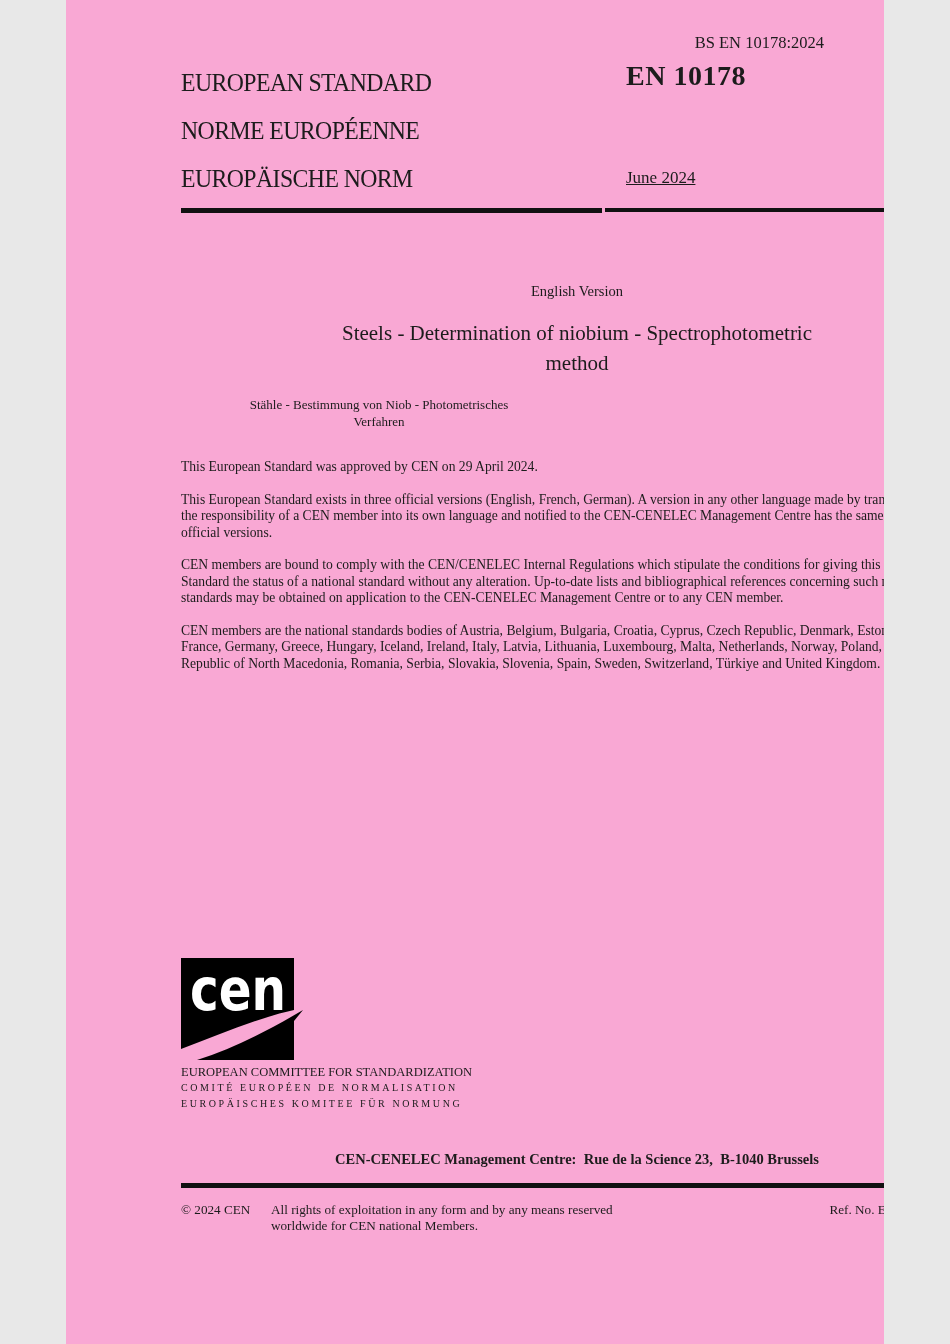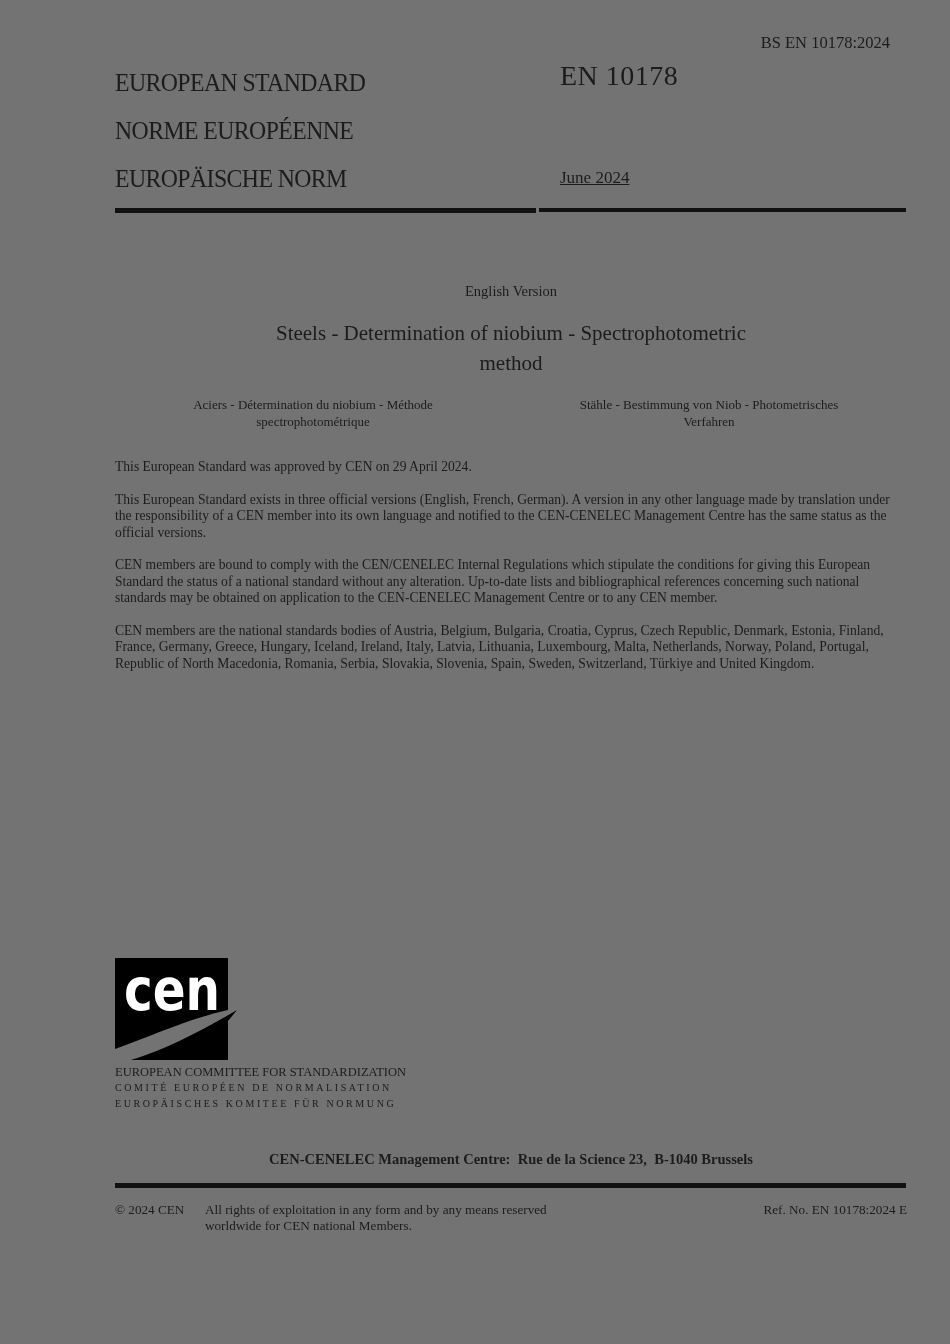--- a/index.html
+++ b/index.html
@@ -1,22 +1,22 @@
 <!DOCTYPE html>
 <html><head>
 <meta charset="utf-8">
 <style>
   * { margin: 0; padding: 0; box-sizing: border-box; }
   html, body { background: #e8e8e8; }
   .page {
     position: relative;
-    width: 950px;
+    width: 818px;
     height: 1344px;
     margin: 0 auto;
-    background: #737373;
+    background: #f9a8d4;
     color: #1c1c1c;
     font-family: "Liberation Serif", "DejaVu Serif", serif;
     overflow: hidden;
   }
   .bsi-ref {
     position: absolute;
     top: 33px;
     right: 60px;
     font-size: 16.5px;
   }
@@ -32,21 +32,21 @@
     line-height: 34px;
     transform: scaleX(0.97);
     transform-origin: left;
     white-space: nowrap;
   }
   .std-number {
     position: absolute;
     left: 560px;
     top: 60px;
     font-size: 28px;
-    font-weight: normal;
+    font-weight: bold;
     letter-spacing: 0.5px;
   }
   .std-date {
     position: absolute;
     left: 560px;
     top: 168px;
     font-size: 17px;
     text-decoration: underline;
   }
   .rule-top-left {
@@ -181,24 +181,20 @@
 
 
   <div class="english-version">English Version</div>
 
   <div class="main-title">
     <div>Steels - Determination of niobium - Spectrophotometric</div>
     <div>method</div>
   </div>
 
   <div class="subtitles">
-    <div class="subtitle-col">
-      <div>Aciers - Détermination du niobium - Méthode</div>
-      <div>spectrophotométrique</div>
-    </div>
     <div class="subtitle-col">
       <div>Stähle - Bestimmung von Niob - Photometrisches</div>
       <div>Verfahren</div>
     </div>
   </div>
 
   <div class="body-text">
     <p>This European Standard was approved by CEN on 29 April 2024.</p>
     <p>This European Standard exists in three official versions (English, French, German). A version in any other language made by translation under the responsibility of a CEN member into its own language and notified to the CEN-CENELEC Management Centre has the same status as the official versions.</p>
     <p>CEN members are bound to comply with the CEN/CENELEC Internal Regulations which stipulate the conditions for giving this European Standard the status of a national standard without any alteration. Up-to-date lists and bibliographical references concerning such national standards may be obtained on application to the CEN-CENELEC Management Centre or to any CEN member.</p>

